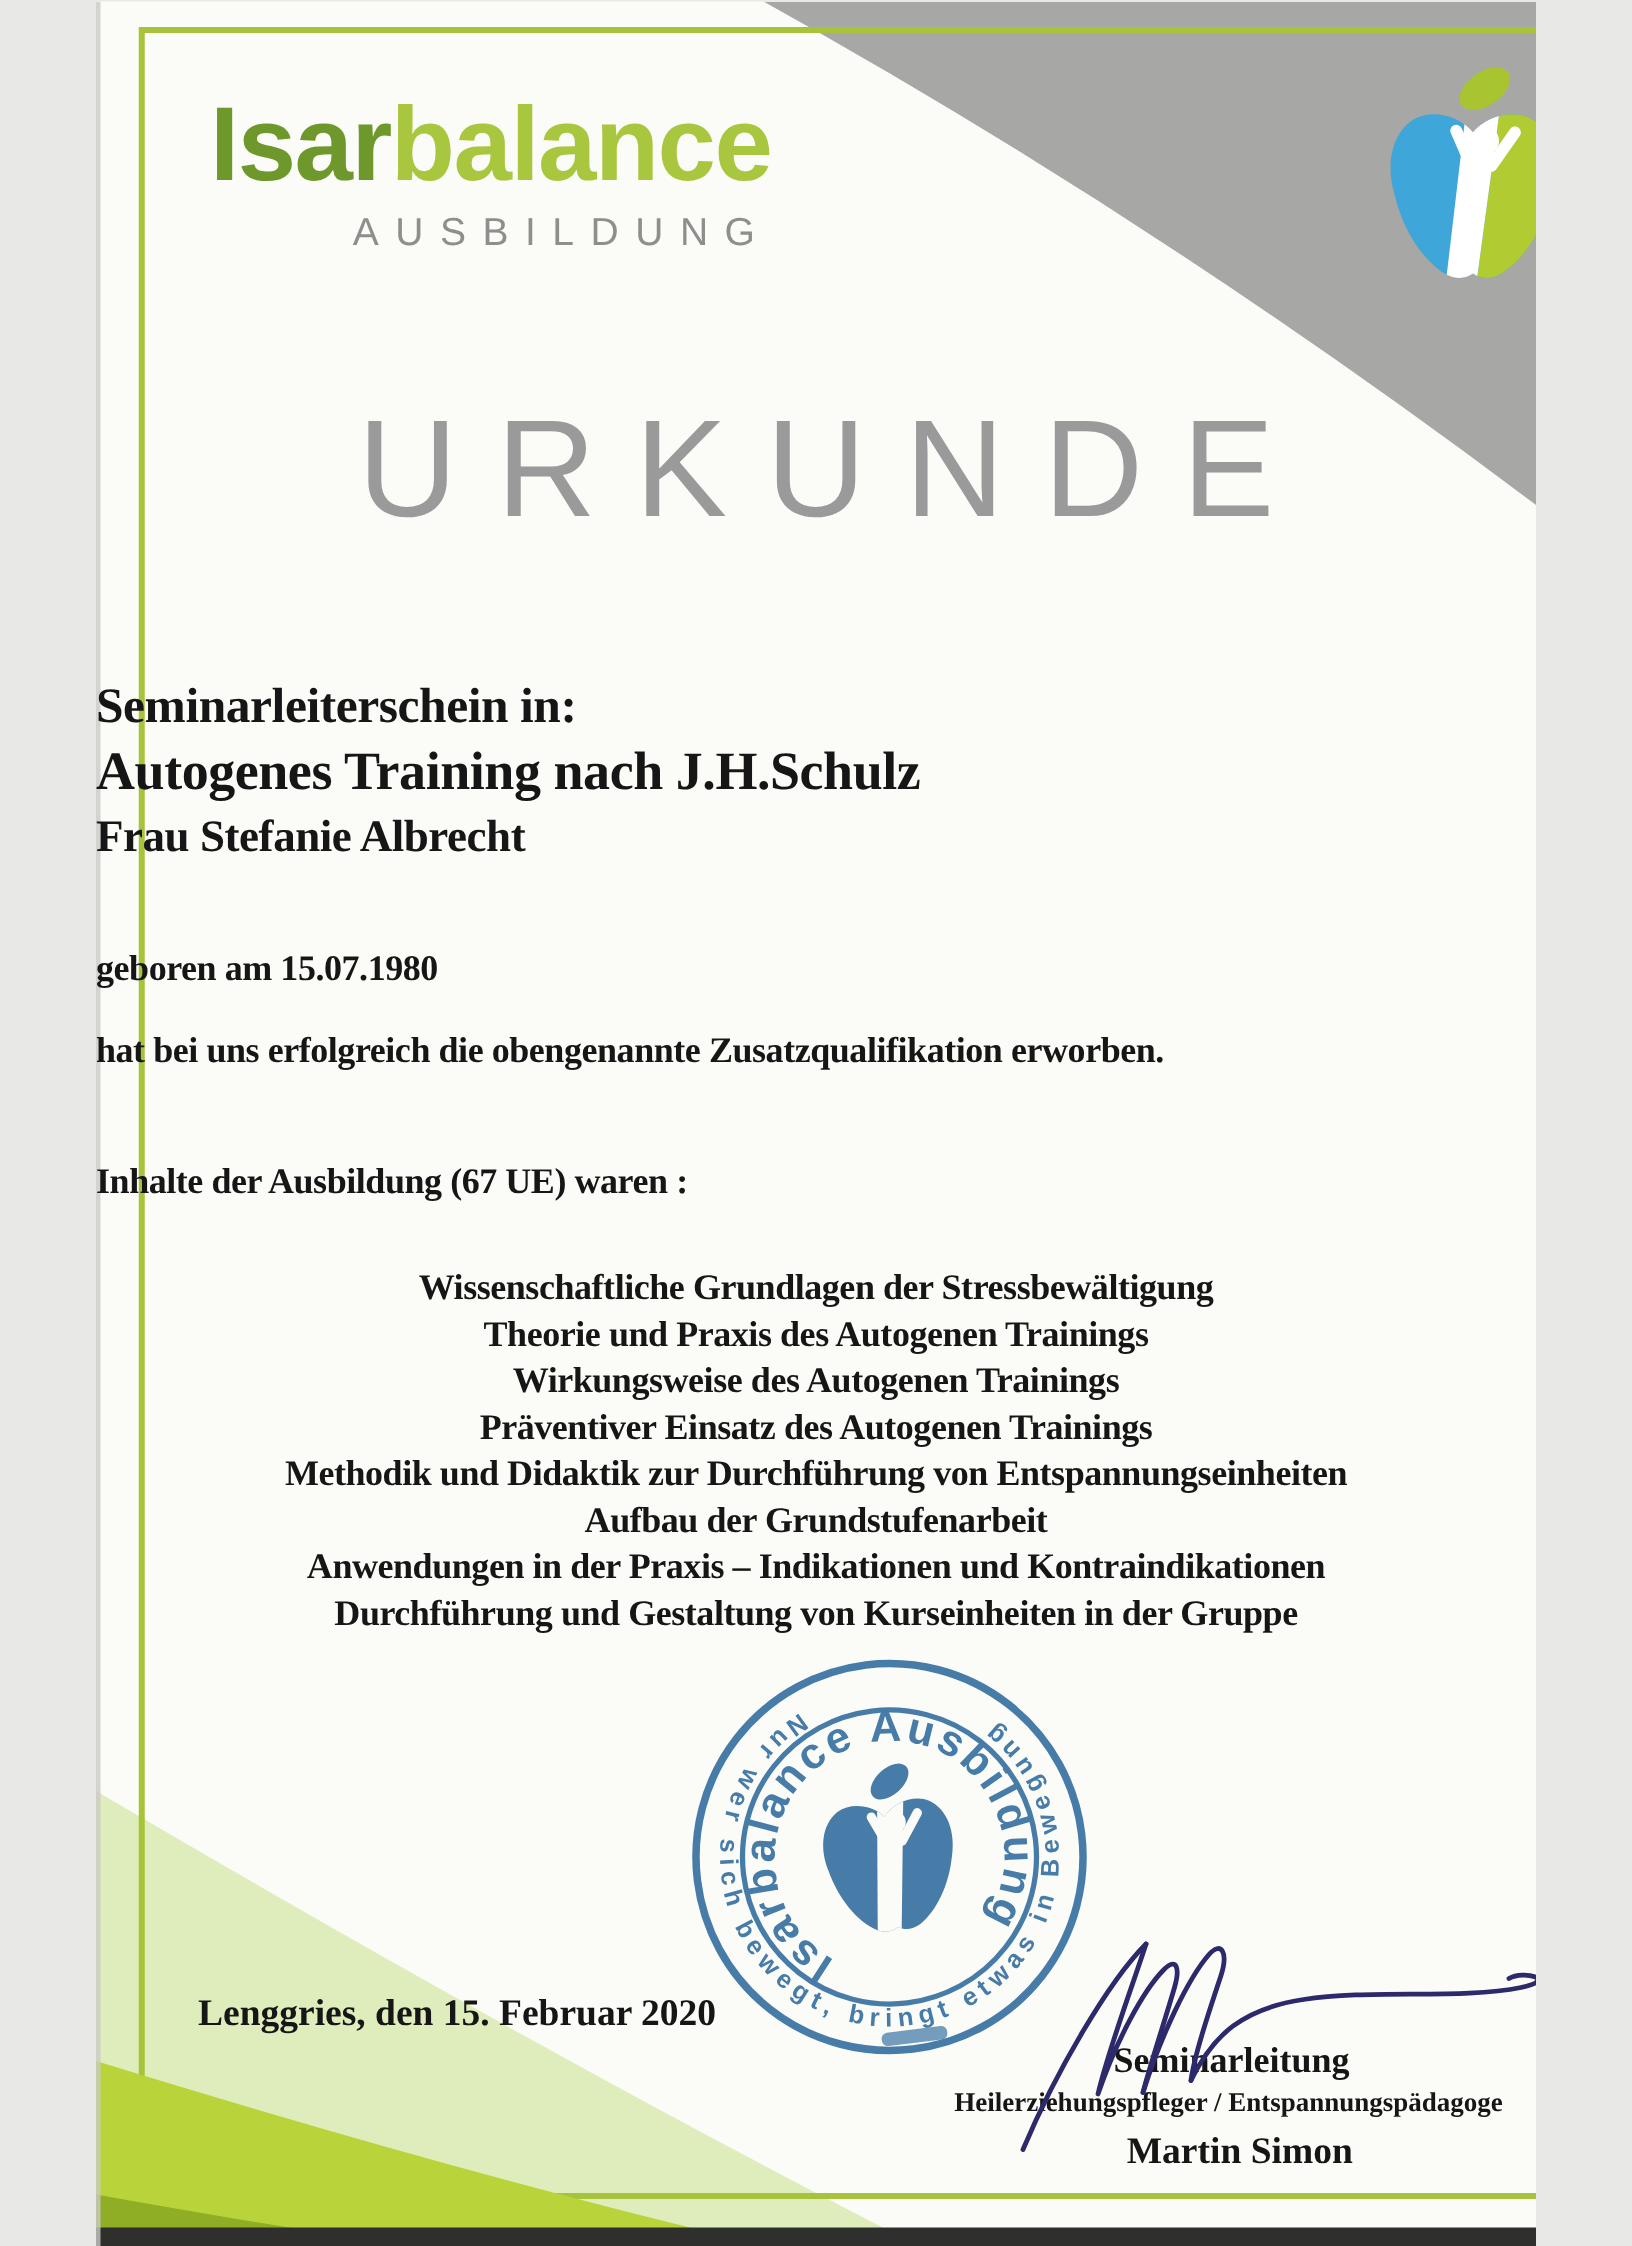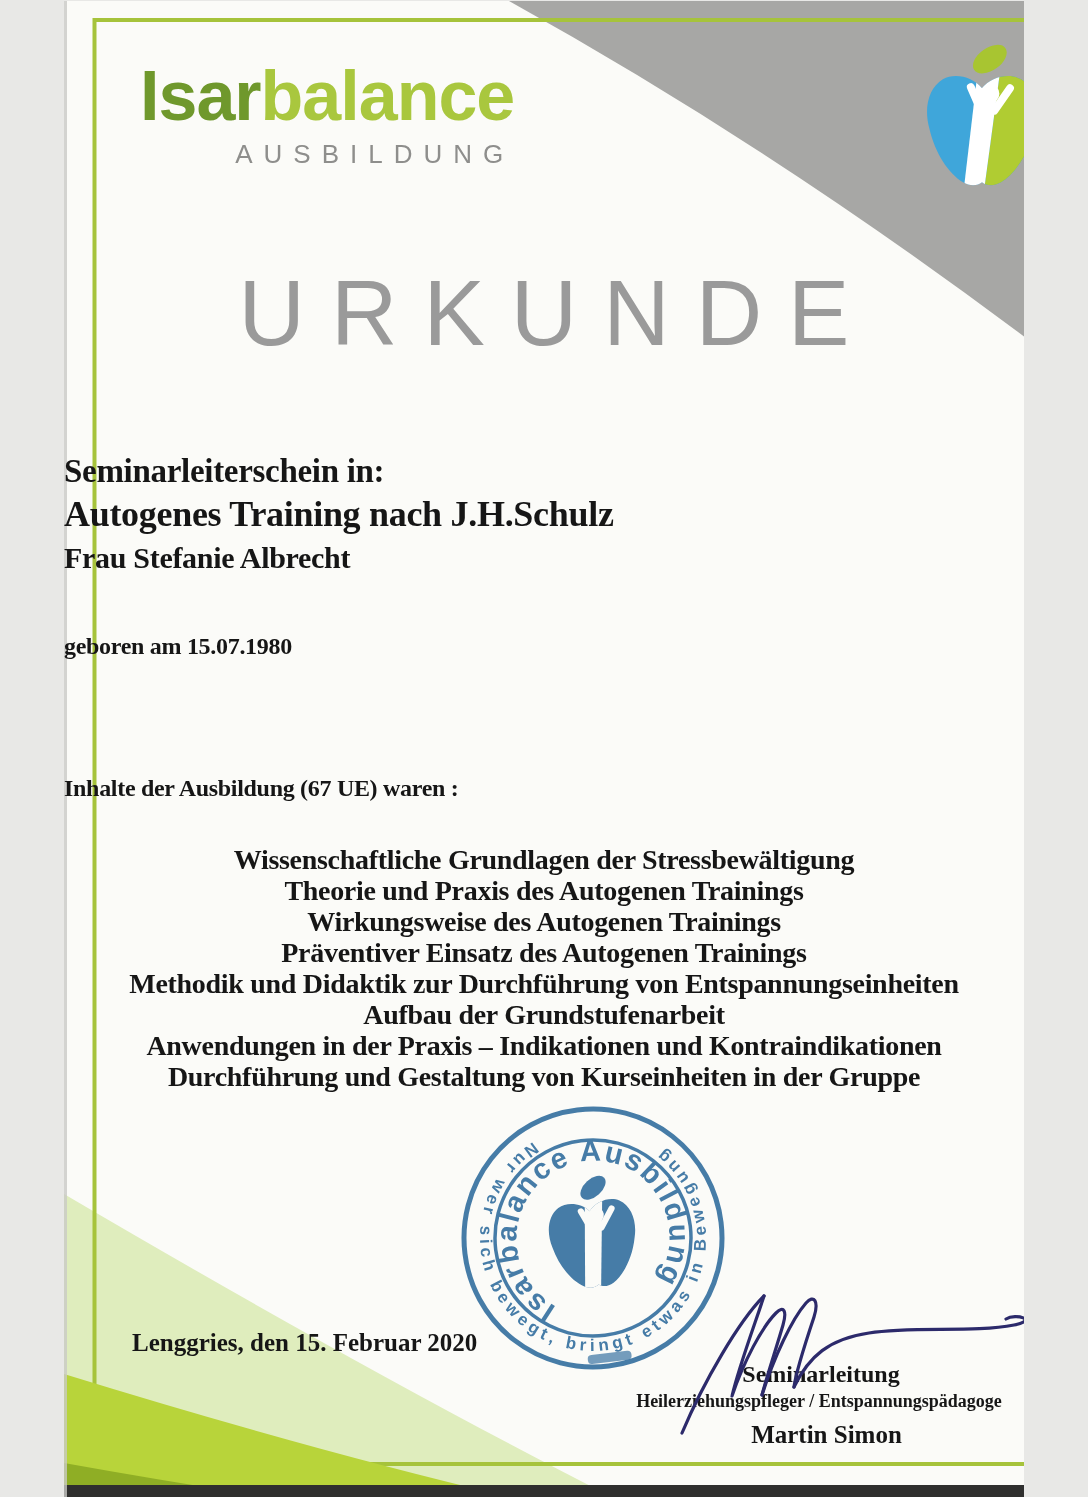--- a/index.html
+++ b/index.html
@@ -30,21 +30,21 @@
   .cline{position:absolute;left:0;right:0;text-align:left;z-index:2;font-weight:bold;letter-spacing:-0.3px;}
   .h1{top:452px;font-size:33px;}
   .h2{top:492px;font-size:36px;}
   .recipient{top:540px;font-size:30px;}
   .small{font-size:24px;}
   .geboren{top:632px;}
   .statement{top:687px;}
   .inhalte{top:774px;}
 
   .contents{position:absolute;left:0;right:0;top:843px;z-index:1;text-align:center;
-    font-size:28px;font-weight:bold;line-height:31px;letter-spacing:-0.3px;}
+    font-size:24px;font-weight:bold;line-height:31px;letter-spacing:-0.3px;}
 
   .stamp-svg{left:379px;top:1087px;z-index:3;opacity:0.88;}
   .sig-svg{left:580px;top:1260px;z-index:5;}
 
   .place-date{position:absolute;left:68px;top:1328px;z-index:2;font-size:25px;font-weight:bold;}
   .sig-role{position:absolute;left:597px;top:1360px;width:320px;text-align:center;z-index:2;font-size:24px;font-weight:bold;}
   .sig-qual{position:absolute;left:520px;top:1390px;width:470px;text-align:center;z-index:2;font-size:18px;font-weight:bold;}
   .sig-name{position:absolute;left:600px;top:1420px;width:325px;text-align:center;z-index:2;font-size:25px;font-weight:bold;}
 
   .stamp-text{font-family:"Liberation Sans","DejaVu Sans",sans-serif;font-weight:bold;}
@@ -91,20 +91,21 @@
     <path d="M50,64 L40,41" stroke="#ffffff" stroke-width="7" stroke-linecap="round" fill="none"></path>
     <path d="M61,62 L75,42" stroke="#ffffff" stroke-width="7" stroke-linecap="round" fill="none"></path>
   </svg>
 
   <div class="urkunde">URKUNDE</div>
 
   <div class="cline h1">Seminarleiterschein in:</div>
   <div class="cline h2">Autogenes Training nach J.H.Schulz</div>
   <div class="cline recipient">Frau Stefanie Albrecht</div>
   <div class="cline small geboren">geboren am 15.07.1980</div>
+  <div class="cline small statement">hat bei uns erfolgreich die obengenannte Zusatzqualifikation erworben.</div>
   <div class="cline small inhalte">Inhalte der Ausbildung (67 UE) waren :</div>
 
   <div class="contents">
     <div>Wissenschaftliche Grundlagen der Stressbewältigung</div>
     <div>Theorie und Praxis des Autogenen Trainings</div>
     <div>Wirkungsweise des Autogenen Trainings</div>
     <div>Präventiver Einsatz des Autogenen Trainings</div>
     <div>Methodik und Didaktik zur Durchführung von Entspannungseinheiten</div>
     <div>Aufbau der Grundstufenarbeit</div>
     <div>Anwendungen in der Praxis – Indikationen und Kontraindikationen</div>

